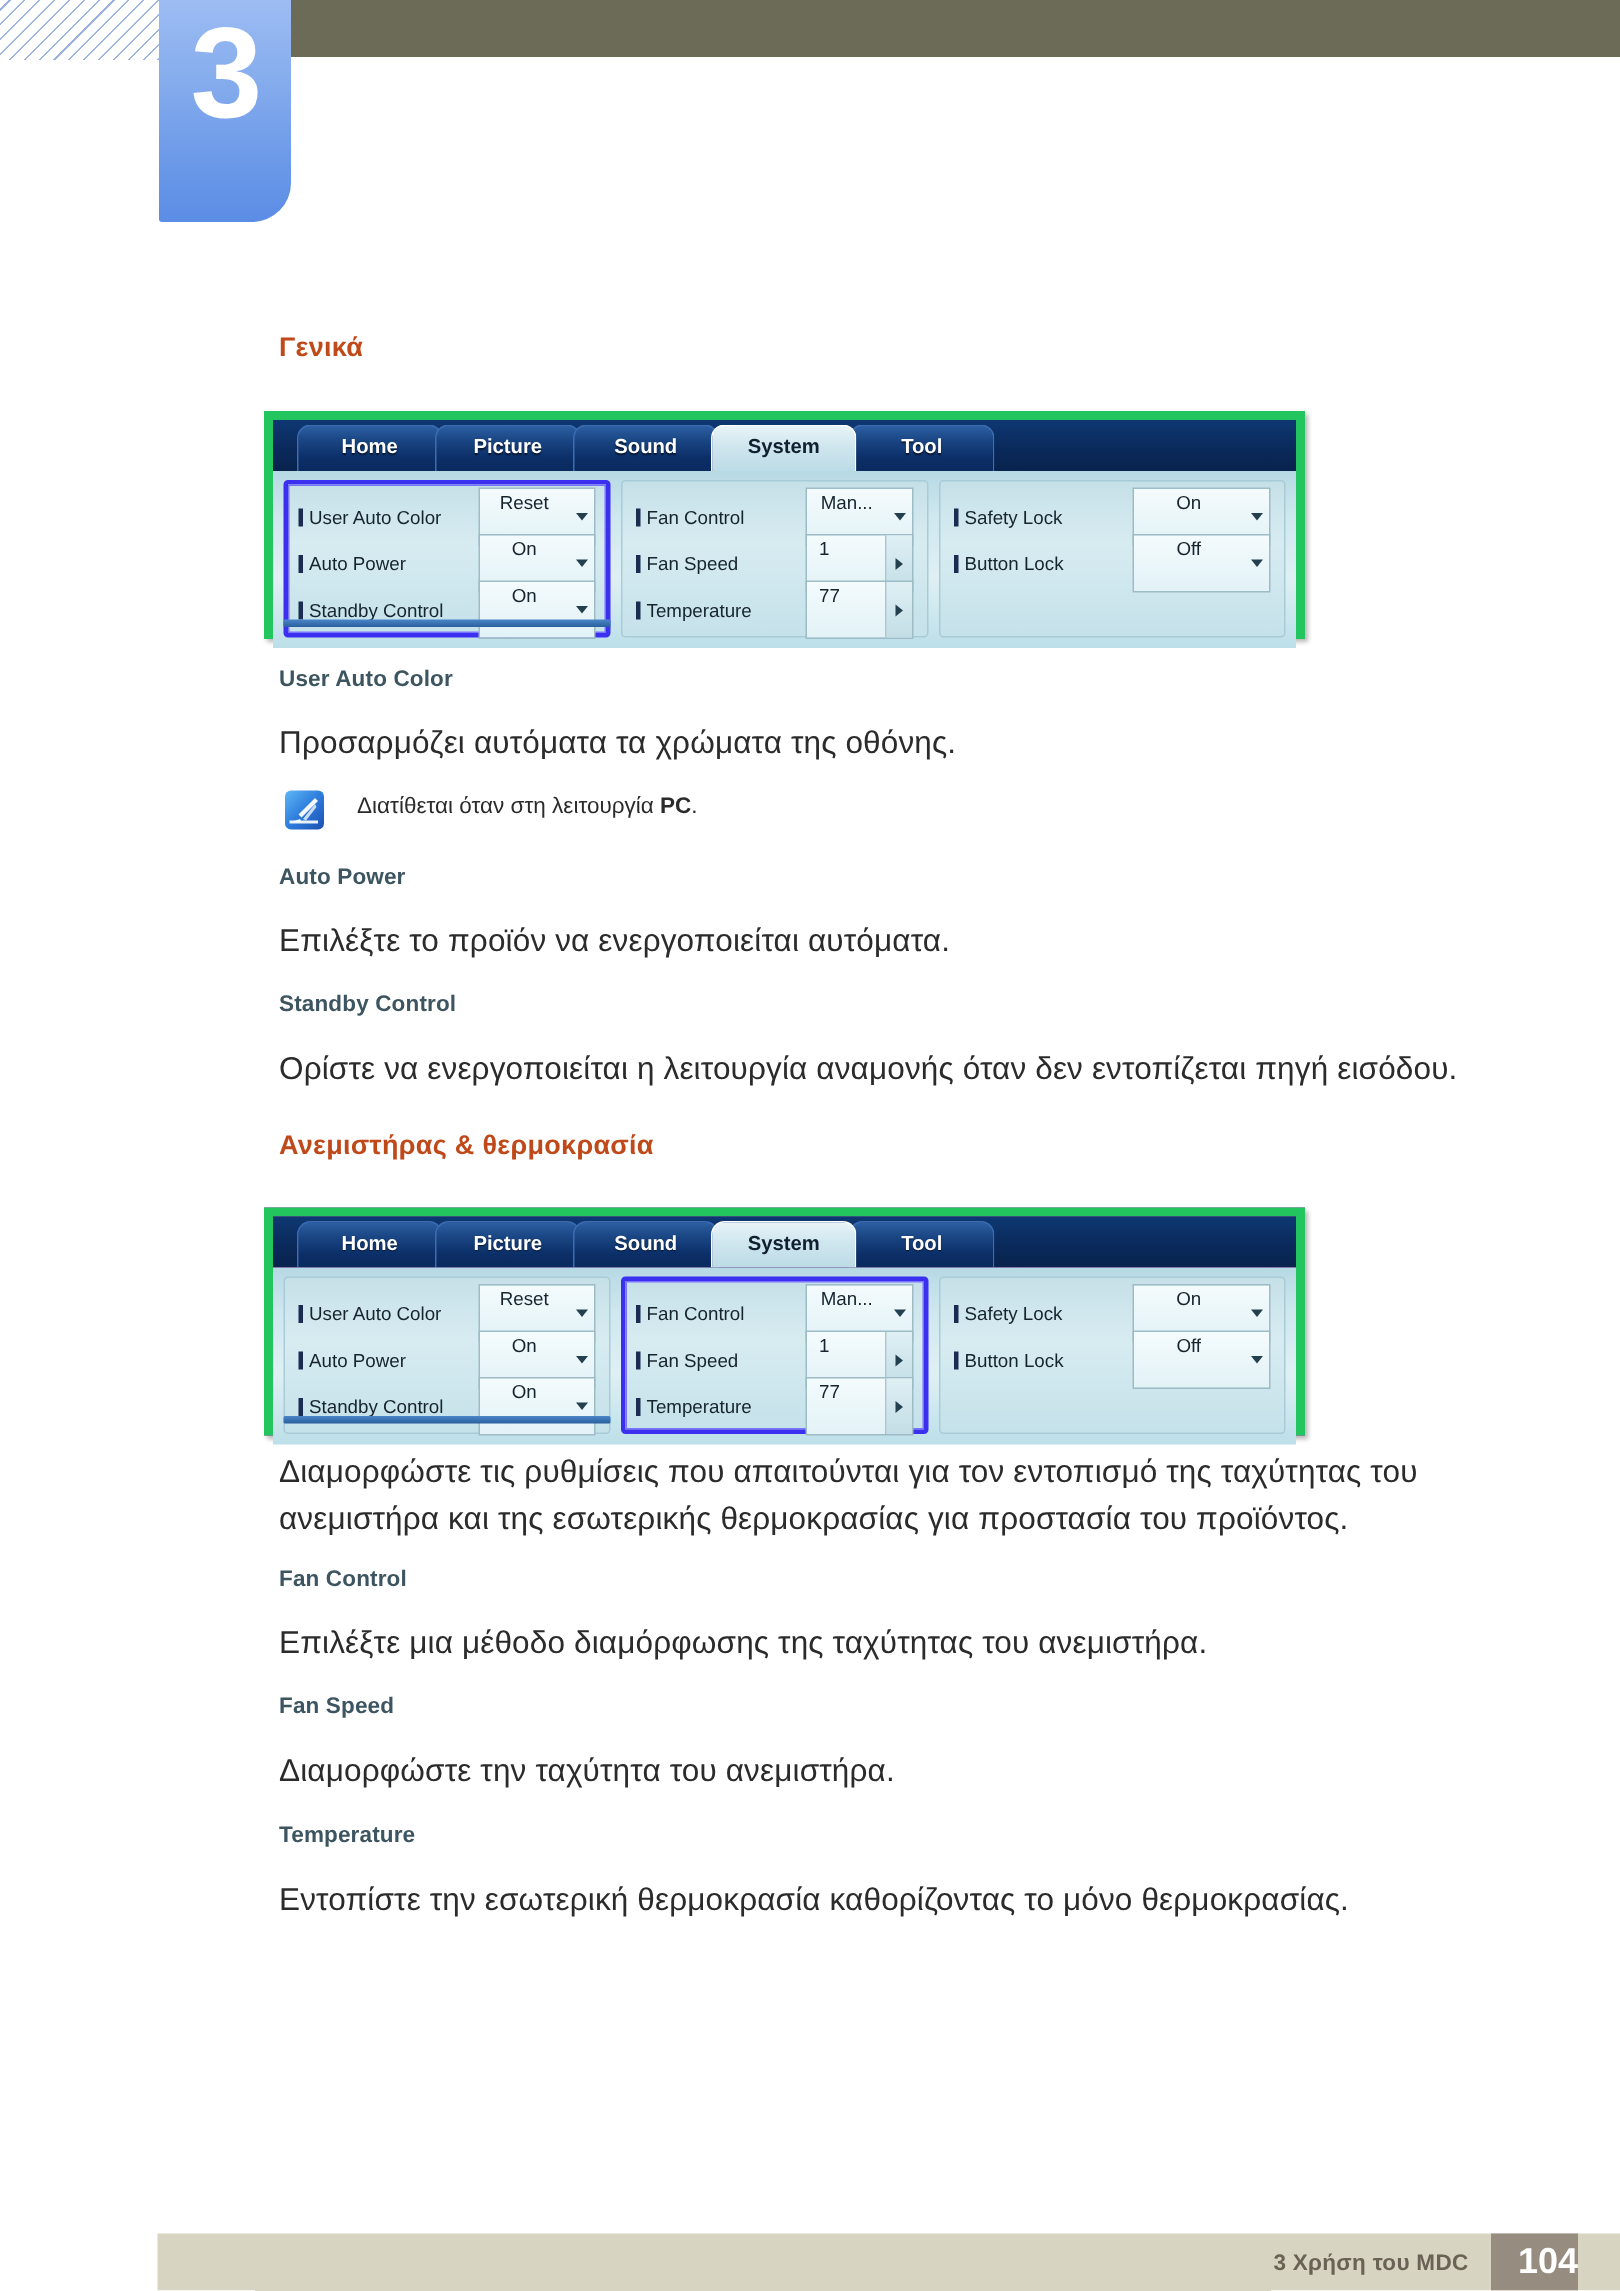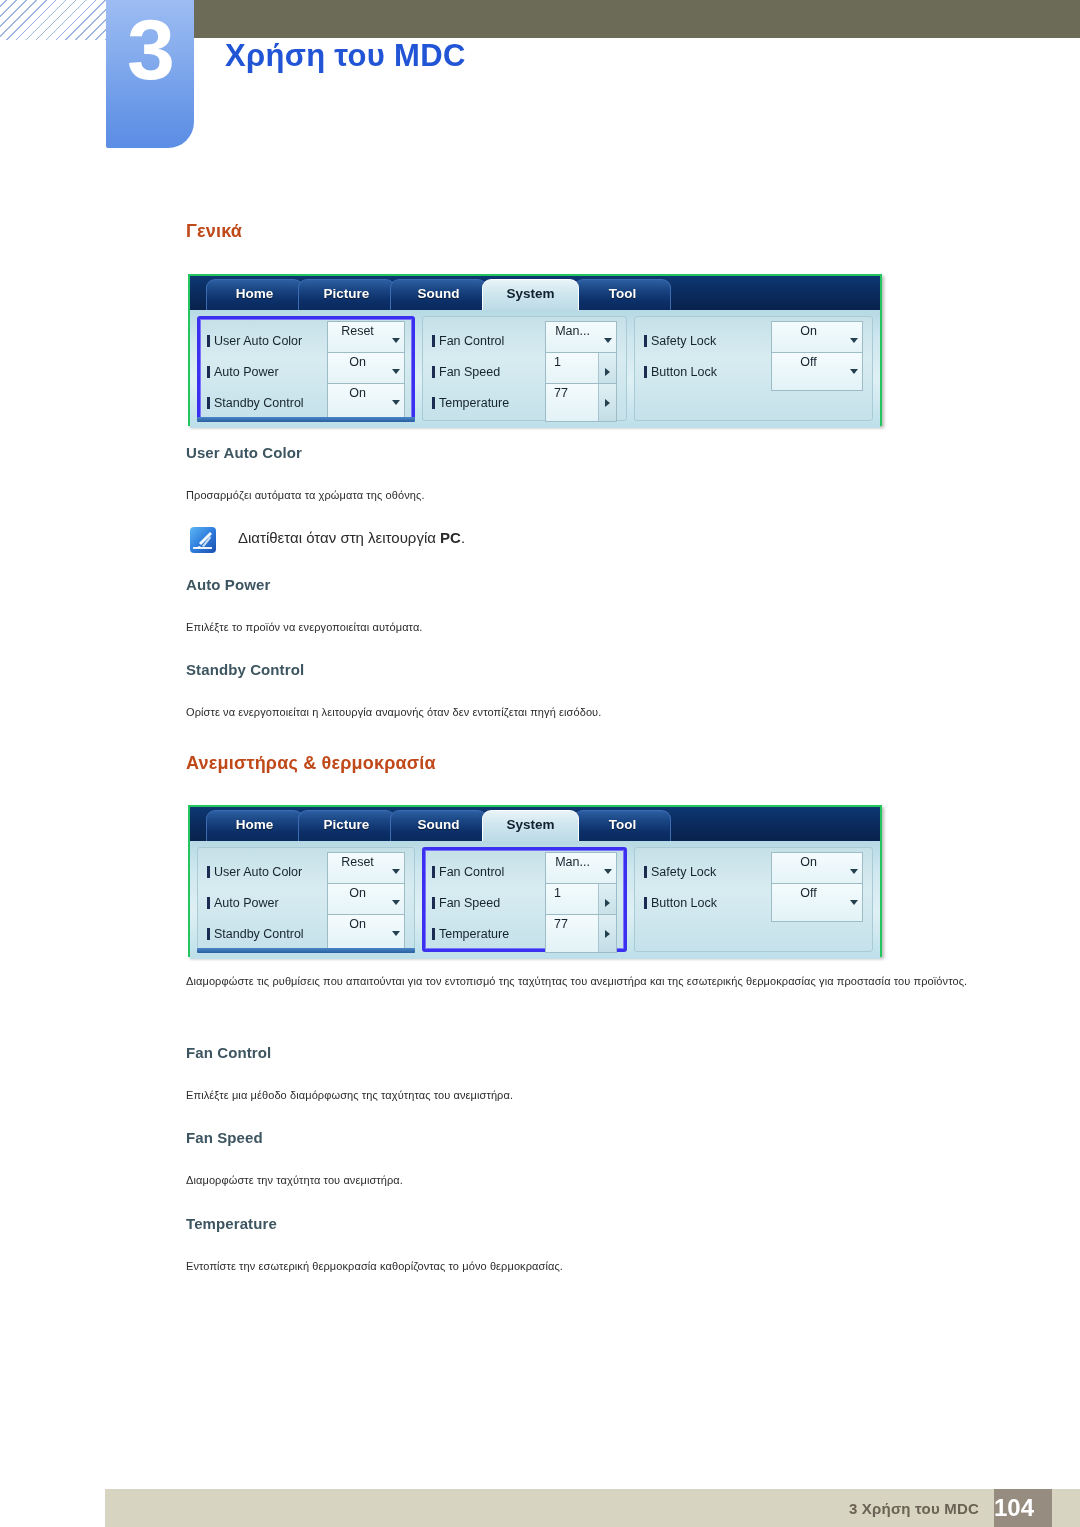--- a/index.html
+++ b/index.html
@@ -82,21 +82,21 @@
     color: #3d5560;
     font-size: 15px;
     font-weight: bold;
     letter-spacing: 0.1px;
   }
   .para {
     position: absolute;
     left: 186px;
     width: 820px;
     color: #2b2b2b;
-    font-size: 11px;
+    font-size: 21px;
     line-height: 31px;
     letter-spacing: 0.1px;
   }
 
   
   .note {
     position: absolute;
     left: 190px;
   }
   .note-icon {
@@ -113,25 +113,25 @@
     left: 48px; top: 2px;
     white-space: nowrap;
     color: #2b2b2b;
     font-size: 15px;
   }
   .note-text b { font-weight: bold; }
 
   
   .mdc {
     position: absolute;
-    left: 188px;
+    left: 176px;
     width: 694px;
     height: 152px;
     background: #a21caf;
-    border: 2px solid #22c55e;
+    border: 6px solid #22c55e;
     box-sizing: border-box;
     box-shadow: 2px 2px 3px rgba(0,0,0,0.28);
   }
   .mdc-tabbar {
     position: absolute;
     left: 0; top: 0;
     width: 100%;
     height: 34px;
     background: linear-gradient(to bottom, #0e3872 0%, #0a2a5c 55%, #08224c 100%);
   }
@@ -284,36 +284,35 @@
     top: 1489px;
     width: 58px;
     height: 38px;
     background: #978c80;
   }
   .footer-pagenum {
     position: absolute;
     left: 0; top: 0;
     width: 58px;
     line-height: 38px;
-    text-align: left;
+    text-align: right;
     color: #ffffff;
     font-size: 24px;
     font-weight: bold;
   }
 </style>
 </head>
 <body>
 
 <div class="page-header">
   <div class="hatch"></div>
   <div class="olive-bar"></div>
   <div class="chapter-tab">
     <div class="chapter-num">3</div>
   </div>
-  <div class="chapter-title">Χρήση του MDC</div>
 </div>
 
 <div class="h2" style="top:221px">Γενικά</div>
 
 <div class="mdc" id="mdc-fig-1" style="top:274px">
   <div class="mdc-tabbar">
     <div class="mdc-tab" style="left:16px;width:97px">Home</div>
     <div class="mdc-tab" style="left:108px;width:97px">Picture</div>
     <div class="mdc-tab" style="left:200px;width:97px">Sound</div>
     <div class="mdc-tab active" style="left:292px;width:97px">System</div>

